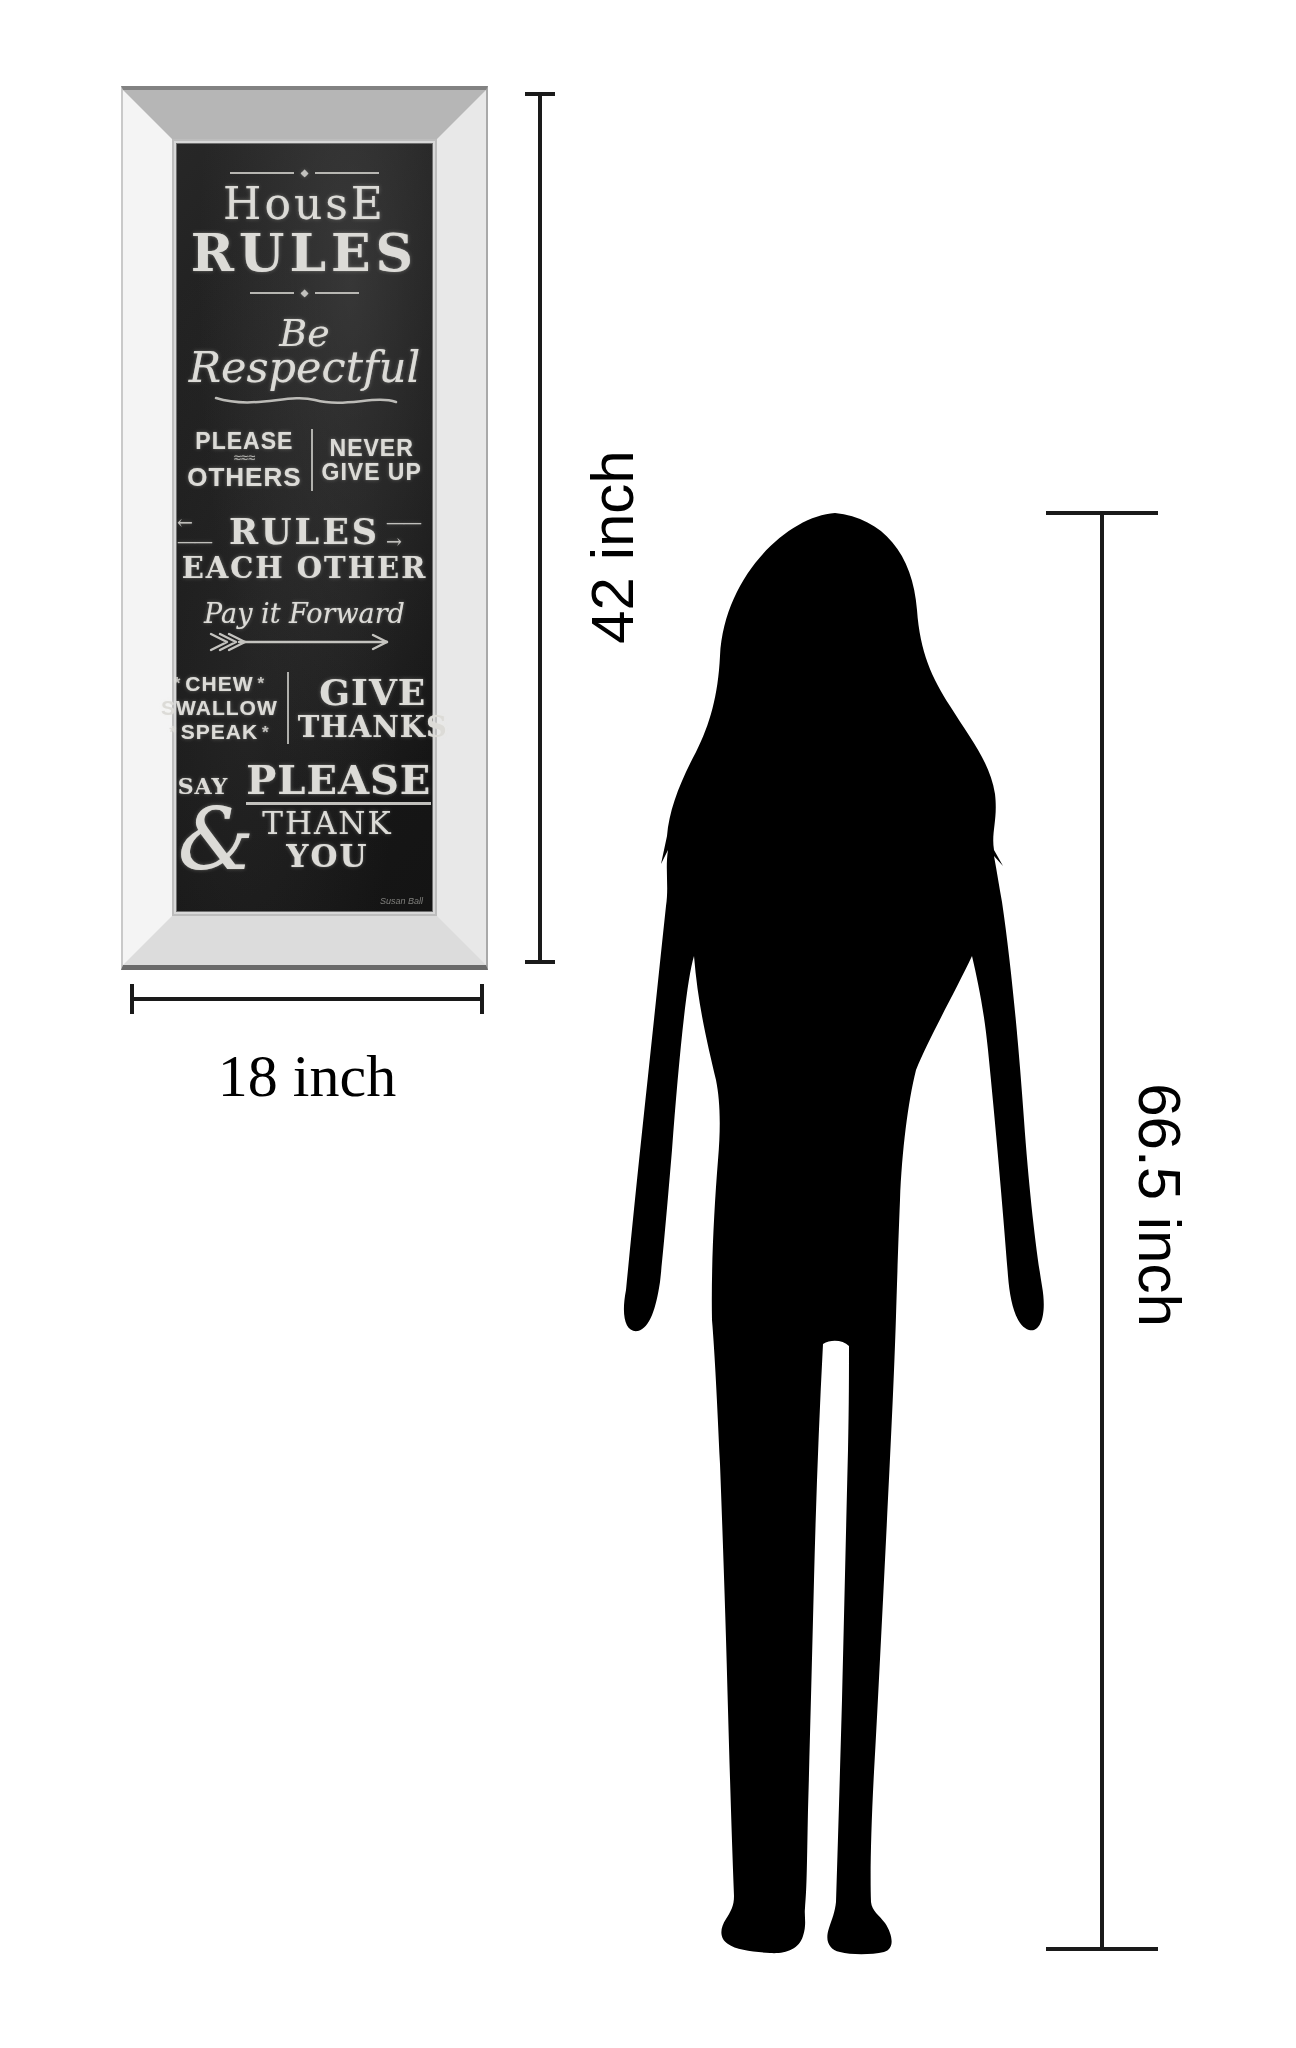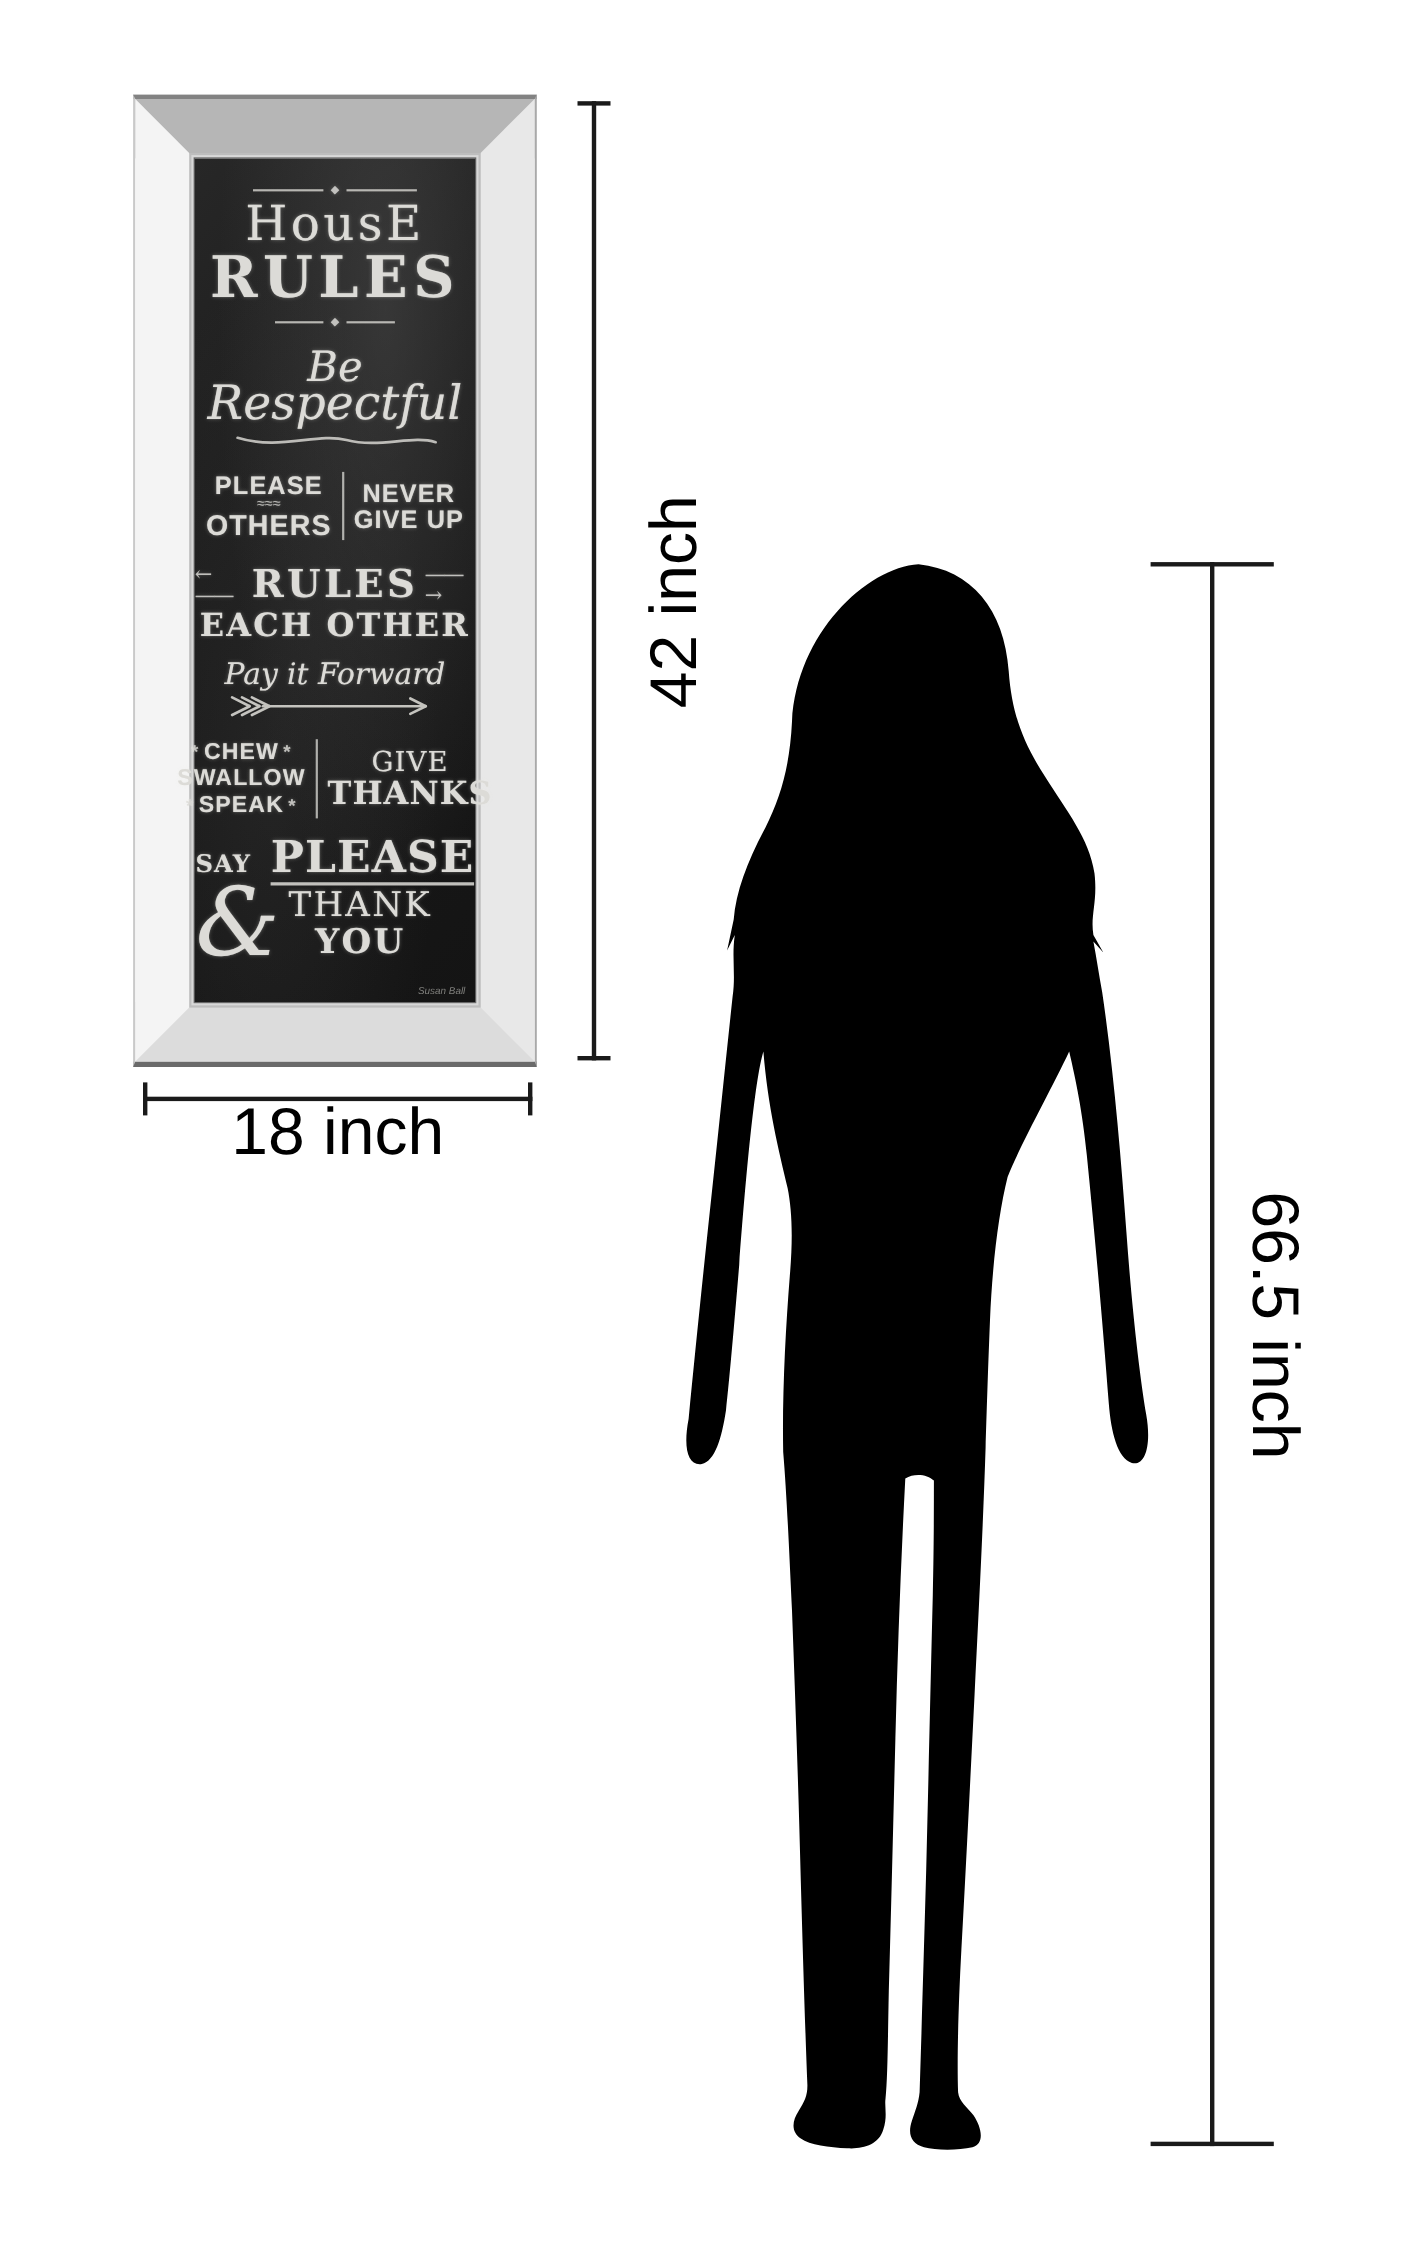--- a/index.html
+++ b/index.html
@@ -51,21 +51,21 @@
   .lovearrow{font-size:19px;letter-spacing:-2px;opacity:.85;}
   .love{font-size:35px;letter-spacing:3px;font-weight:bold;}
   .each{font-size:29px;letter-spacing:2px;font-weight:bold;line-height:1;margin-top:3px;}
 
   .pay{font-size:27px;font-style:italic;line-height:1;margin-top:17px;}
   .payarrow{margin-top:3px;}
 
   .chewrow{display:flex;align-items:center;margin-top:18px;}
   .c1{font-size:21px;font-weight:bold;letter-spacing:1px;display:flex;align-items:center;gap:4px;}
   .spark{font-size:17px;opacity:.85;line-height:1;}
-  .g1{font-size:25px;font-weight:normal;letter-spacing:1px;}
+  .g1{font-size:36px;font-weight:bold;letter-spacing:1px;}
   .g2{font-size:29px;font-weight:bold;letter-spacing:1px;}
 
   .sayblock{display:flex;flex-direction:column;margin-top:16px;}
   .sayrow1{display:flex;align-items:flex-end;gap:18px;}
   .say{font-size:22px;font-weight:bold;letter-spacing:1px;padding-bottom:6px;}
   .please{font-size:40px;font-weight:bold;letter-spacing:1px;line-height:1;
           border-bottom:3px solid rgba(222,221,216,.85);padding-bottom:2px;}
   .sayrow2{display:flex;align-items:center;gap:8px;margin-top:-2px;}
   .amp{font-size:86px;font-style:italic;line-height:.85;}
   .ty{display:flex;flex-direction:column;align-items:center;line-height:1.05;}
@@ -86,21 +86,21 @@
   .dimh{position:absolute;height:4px;background:#1a1a1a;}
   .dimh::before,.dimh::after{content:"";position:absolute;width:4px;height:30px;
     background:#1a1a1a;top:-13px;}
   #dim18{left:130px;top:997px;width:354px;}
   #dim18::before{left:0;}
   #dim18::after{right:0;}
 
   .dimlbl{position:absolute;display:flex;align-items:center;justify-content:center;
     font-size:60px;color:#000;white-space:nowrap;}
   #lbl42{left:492px;top:427px;width:240px;height:240px;transform:rotate(-90deg);}
-  #lbl18{left:130px;top:988px;width:354px;height:80px;}
+  #lbl18{left:130px;top:1036px;width:354px;height:80px;font-family:Liberation Serif, serif;}
   #lbl66{left:950px;top:995px;width:420px;height:420px;transform:rotate(90deg);}
 
   .silhouette{position:absolute;left:598px;top:510px;width:460px;height:1445px;}
 </style>
 </head>
 <body>
 
 <div class="frame-wrap">
   <div class="frame">
     <div class="board">

